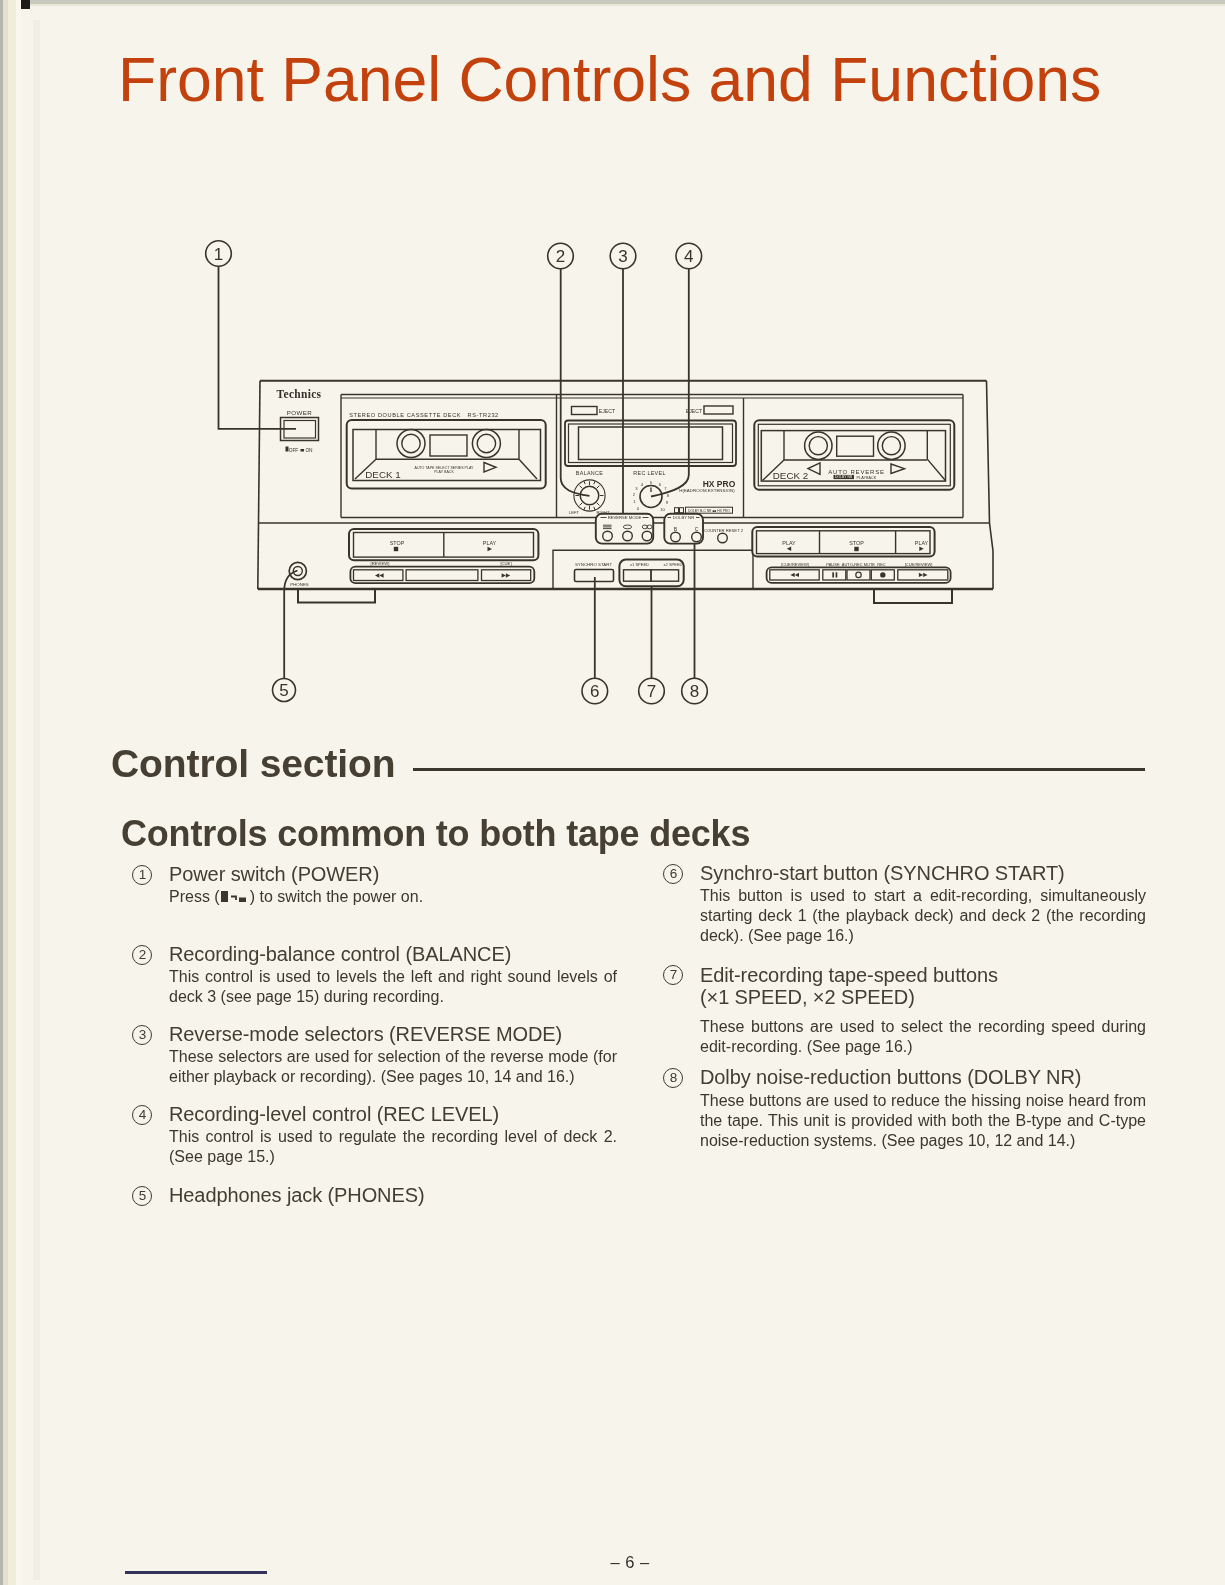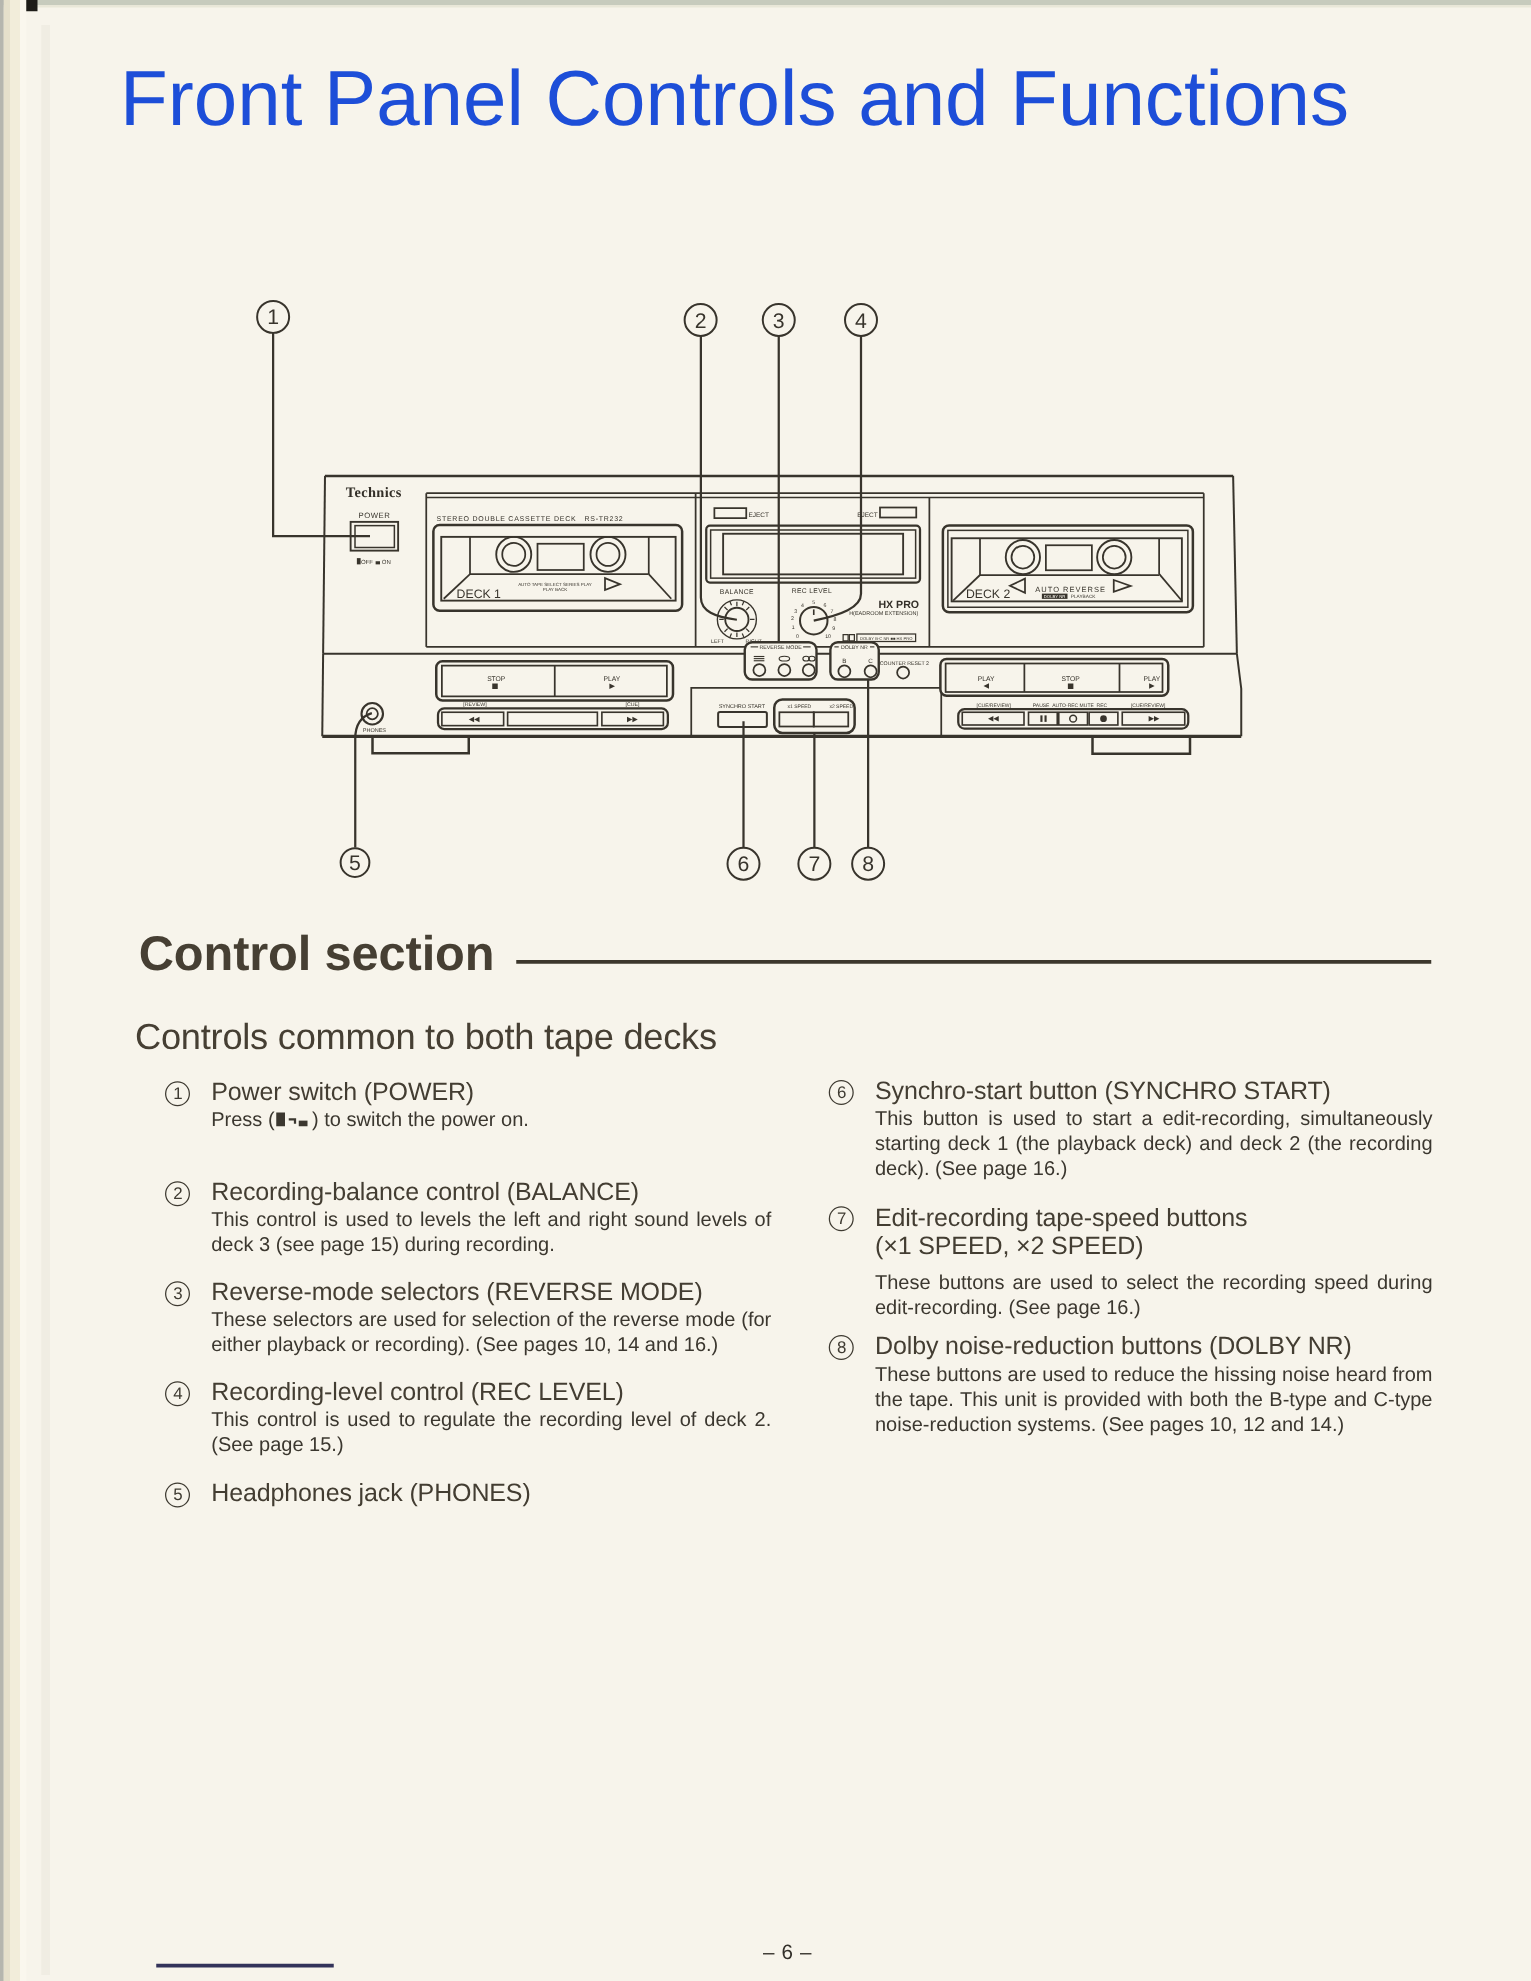--- a/index.html
+++ b/index.html
@@ -9,25 +9,25 @@
   
   #topstrip{left:0;top:0;width:1225px;height:4px;background:#c7cbbd;}
   #topstrip2{left:0;top:4px;width:1225px;height:2px;background:#e9e7d8;}
   #cornermark{left:17px;top:0;width:13px;height:9px;background:#1d1c18;}
   #ledge1{left:0;top:0;width:3px;height:1585px;background:#b5b6ae;}
   #ledge2{left:3px;top:0;width:5px;height:1585px;background:#e5e0cb;}
   #ledge3{left:8px;top:0;width:8px;height:1585px;background:#f2edda;}
   #ledge4{left:16px;top:0;width:5px;height:1585px;background:#faf7ee;}
   #crease{left:33px;top:20px;width:7px;height:1560px;background:rgba(120,110,80,0.05);}
   
-  #title{left:96px;top:48px;font-size:62.5px;line-height:1;color:#1d4ed8;letter-spacing:0px;white-space:nowrap;}
+  #title{left:118px;top:48px;font-size:62.5px;line-height:1;color:#c2410c;letter-spacing:0px;white-space:nowrap;}
   
   #csec{left:111px;top:744px;font-size:39px;font-weight:bold;line-height:1;color:#463f33;letter-spacing:-0.1px;white-space:nowrap;}
   #crule{left:413px;top:768px;width:732px;height:3px;background:#3c372c;}
-  #csub{left:108px;top:816px;font-size:29px;font-weight:normal;line-height:1;color:#463f33;letter-spacing:-0.2px;white-space:nowrap;}
+  #csub{left:121px;top:816px;font-size:36px;font-weight:bold;line-height:1;color:#463f33;letter-spacing:-0.2px;white-space:nowrap;}
   
   .item{position:absolute;width:448px;}
   .num{position:absolute;left:-36.6px;top:0.5px;width:18px;height:18px;border:1.6px solid #3e3a31;
        border-radius:50%;text-align:center;font-size:13.5px;line-height:18px;color:#3e3a31;}
   .ih{font-size:20px;font-weight:normal;line-height:21px;margin-bottom:1.5px;color:#433d32;letter-spacing:-0.1px;white-space:nowrap;}
   .ib{font-size:16px;line-height:20.2px;color:#3b372f;white-space:normal;}
   .jl{text-align:justify;text-align-last:justify;}
   .icn{display:inline-block;vertical-align:-1px;}
   #pgnum{left:560px;top:1553px;width:140px;text-align:center;font-size:16.5px;color:#33302a;letter-spacing:0.5px;}
   #navline{left:125px;top:1571px;width:142px;height:2.5px;background:#33335a;}

